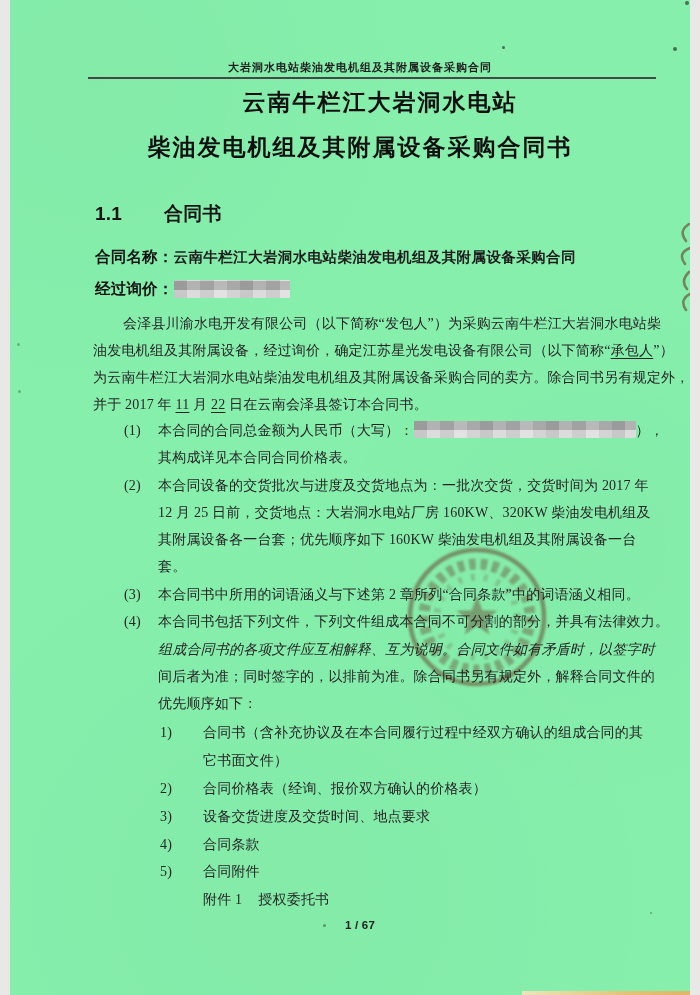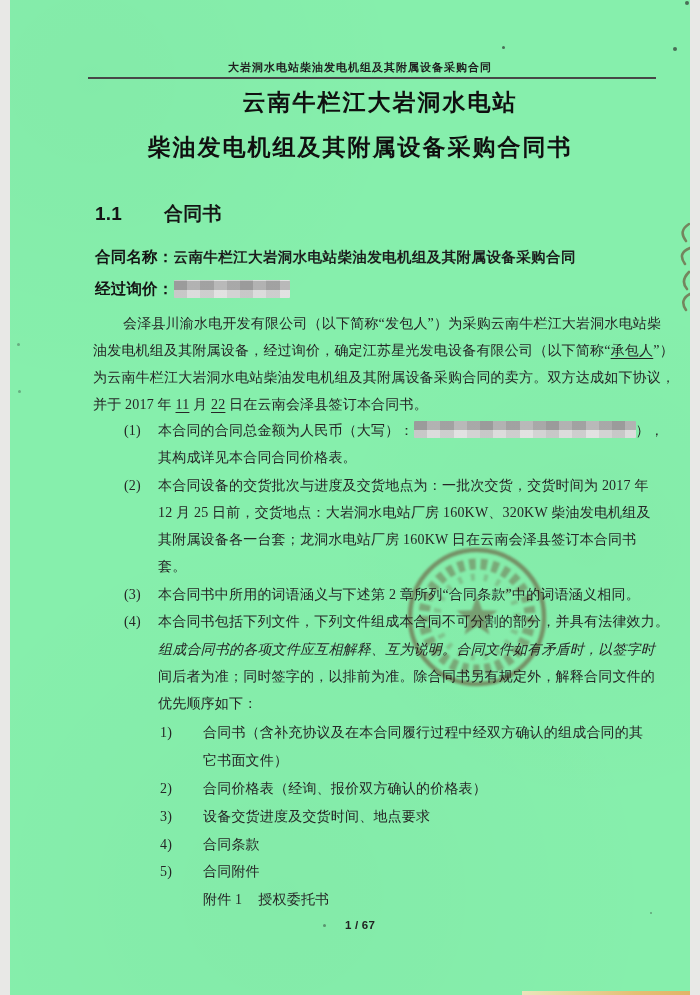--- a/index.html
+++ b/index.html
@@ -69,35 +69,35 @@
   </div>
 
   <div class="line" style="left:85px;top:279px;">
     <span class="field-label sans">经过询价：</span><span class="redact no" style="width:116px;"></span>
   </div>
 
   <div class="line" style="left:113px;top:314px;">会泽县川渝水电开发有限公司（以下简称“发包人”）为采购云南牛栏江大岩洞水电站柴</div>
   <div class="line" style="left:83px;top:341px;">
     <span>油发电机组及其附属设备，经过询价，确定江苏星光发电设备有限公司（以下简称“</span><span class="u">承包人</span><span>”）</span>
   </div>
-  <div class="line" style="left:83px;top:368px;">为云南牛栏江大岩洞水电站柴油发电机组及其附属设备采购合同的卖方。双方达成如下协议，</div>
+  <div class="line" style="left:83px;top:368px;">为云南牛栏江大岩洞水电站柴油发电机组及其附属设备采购合同的卖方。除合同书另有规定外，</div>
   <div class="line" style="left:83px;top:395px;">
     <span>并于 2017 年 </span><span class="u">11</span><span> 月 </span><span class="u">22</span><span> 日在云南会泽县签订本合同书。</span>
   </div>
 
   <div class="line" style="left:114px;top:421px;">
     <span class="item-no">(1)</span><span>本合同的合同总金额为人民币（大写）：</span><span class="redact" style="width:222px;"></span><span>），</span>
   </div>
   <div class="line" style="left:148px;top:448px;">其构成详见本合同合同价格表。</div>
 
   <div class="line" style="left:114px;top:476px;">
     <span class="item-no">(2)</span><span>本合同设备的交货批次与进度及交货地点为：一批次交货，交货时间为 2017 年</span>
   </div>
   <div class="line" style="left:148px;top:503px;">12 月 25 日前，交货地点：大岩洞水电站厂房 160KW、320KW 柴油发电机组及</div>
-  <div class="line" style="left:148px;top:530px;">其附属设备各一台套；龙洞水电站厂房 160KW 日在云南会泽县签订本合同书</div>
+  <div class="line" style="left:148px;top:530px;">其附属设备各一台套；优先顺序如下 160KW 柴油发电机组及其附属设备一台</div>
   <div class="line" style="left:148px;top:557px;">套。</div>
 
   <div class="line" style="left:114px;top:585px;">
     <span class="item-no">(3)</span><span>本合同书中所用的词语涵义与下述第 2 章所列“合同条款”中的词语涵义相同。</span>
   </div>
 
   <div class="line" style="left:114px;top:612px;">
     <span class="item-no">(4)</span><span>本合同书包括下列文件，下列文件组成本合同不可分割的部分，并具有法律效力。</span>
   </div>
   <div class="line" style="left:148px;top:640px;font-style:italic;">组成合同书的各项文件应互相解释、互为说明。合同文件如有矛盾时，以签字时</div>

